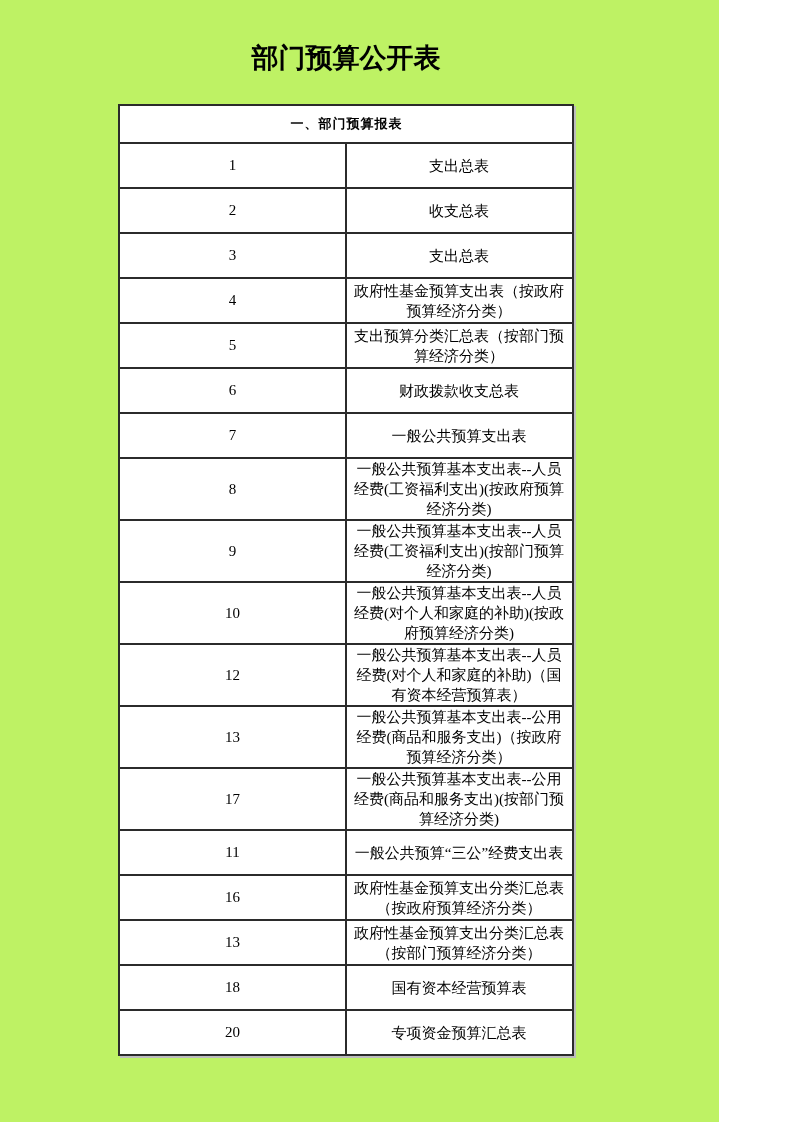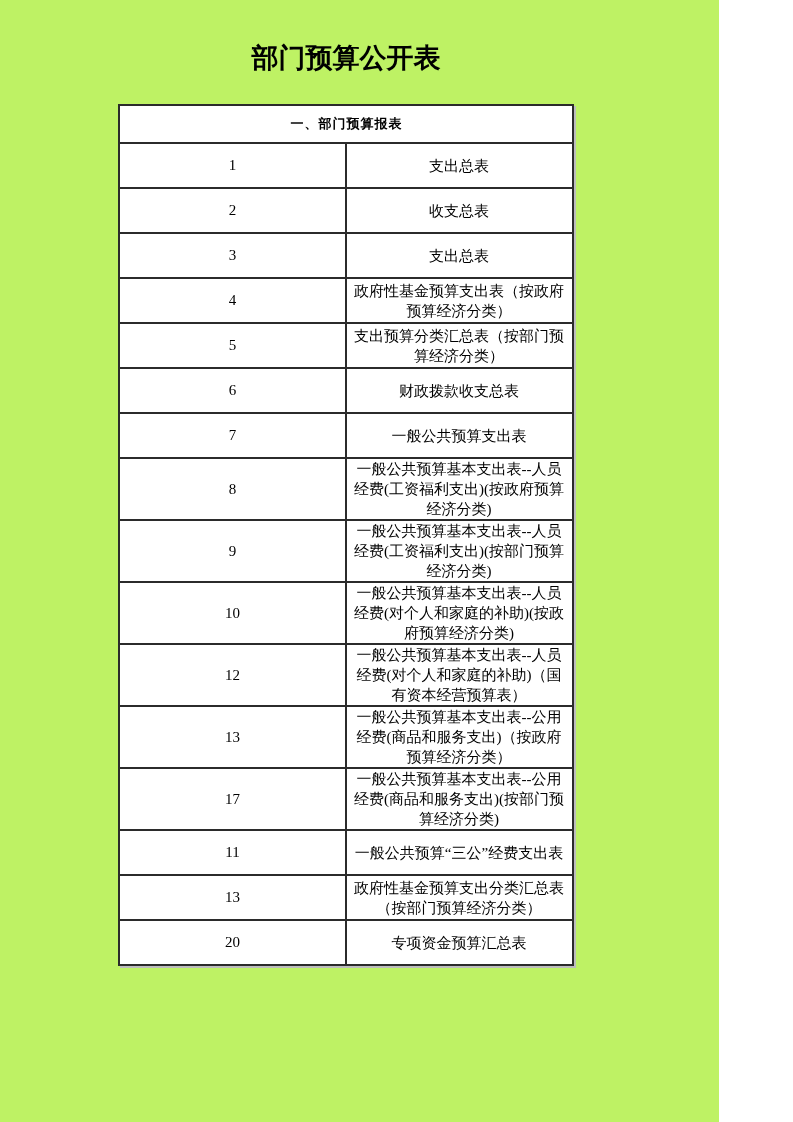--- a/index.html
+++ b/index.html
@@ -129,22 +129,30 @@
     </tr>
         <tr>
       <td class="num-cell">17</td>
       <td class="name-cell">一般公共预算基本支出表--公用经费(商品和服务支出)(按部门预算经济分类)</td>
     </tr>
         <tr>
       <td class="num-cell">11</td>
       <td class="name-cell">一般公共预算“三公”经费支出表</td>
     </tr>
         <tr>
+      <td class="num-cell">16</td>
+      <td class="name-cell">政府性基金预算支出分类汇总表（按政府预算经济分类）</td>
+    </tr>
+        <tr>
       <td class="num-cell">13</td>
       <td class="name-cell">政府性基金预算支出分类汇总表（按部门预算经济分类）</td>
+    </tr>
+        <tr>
+      <td class="num-cell">18</td>
+      <td class="name-cell">国有资本经营预算表</td>
     </tr>
         <tr>
       <td class="num-cell">20</td>
       <td class="name-cell">专项资金预算汇总表</td>
     </tr>
       </tbody>
   </table>
 
 </div>
 

